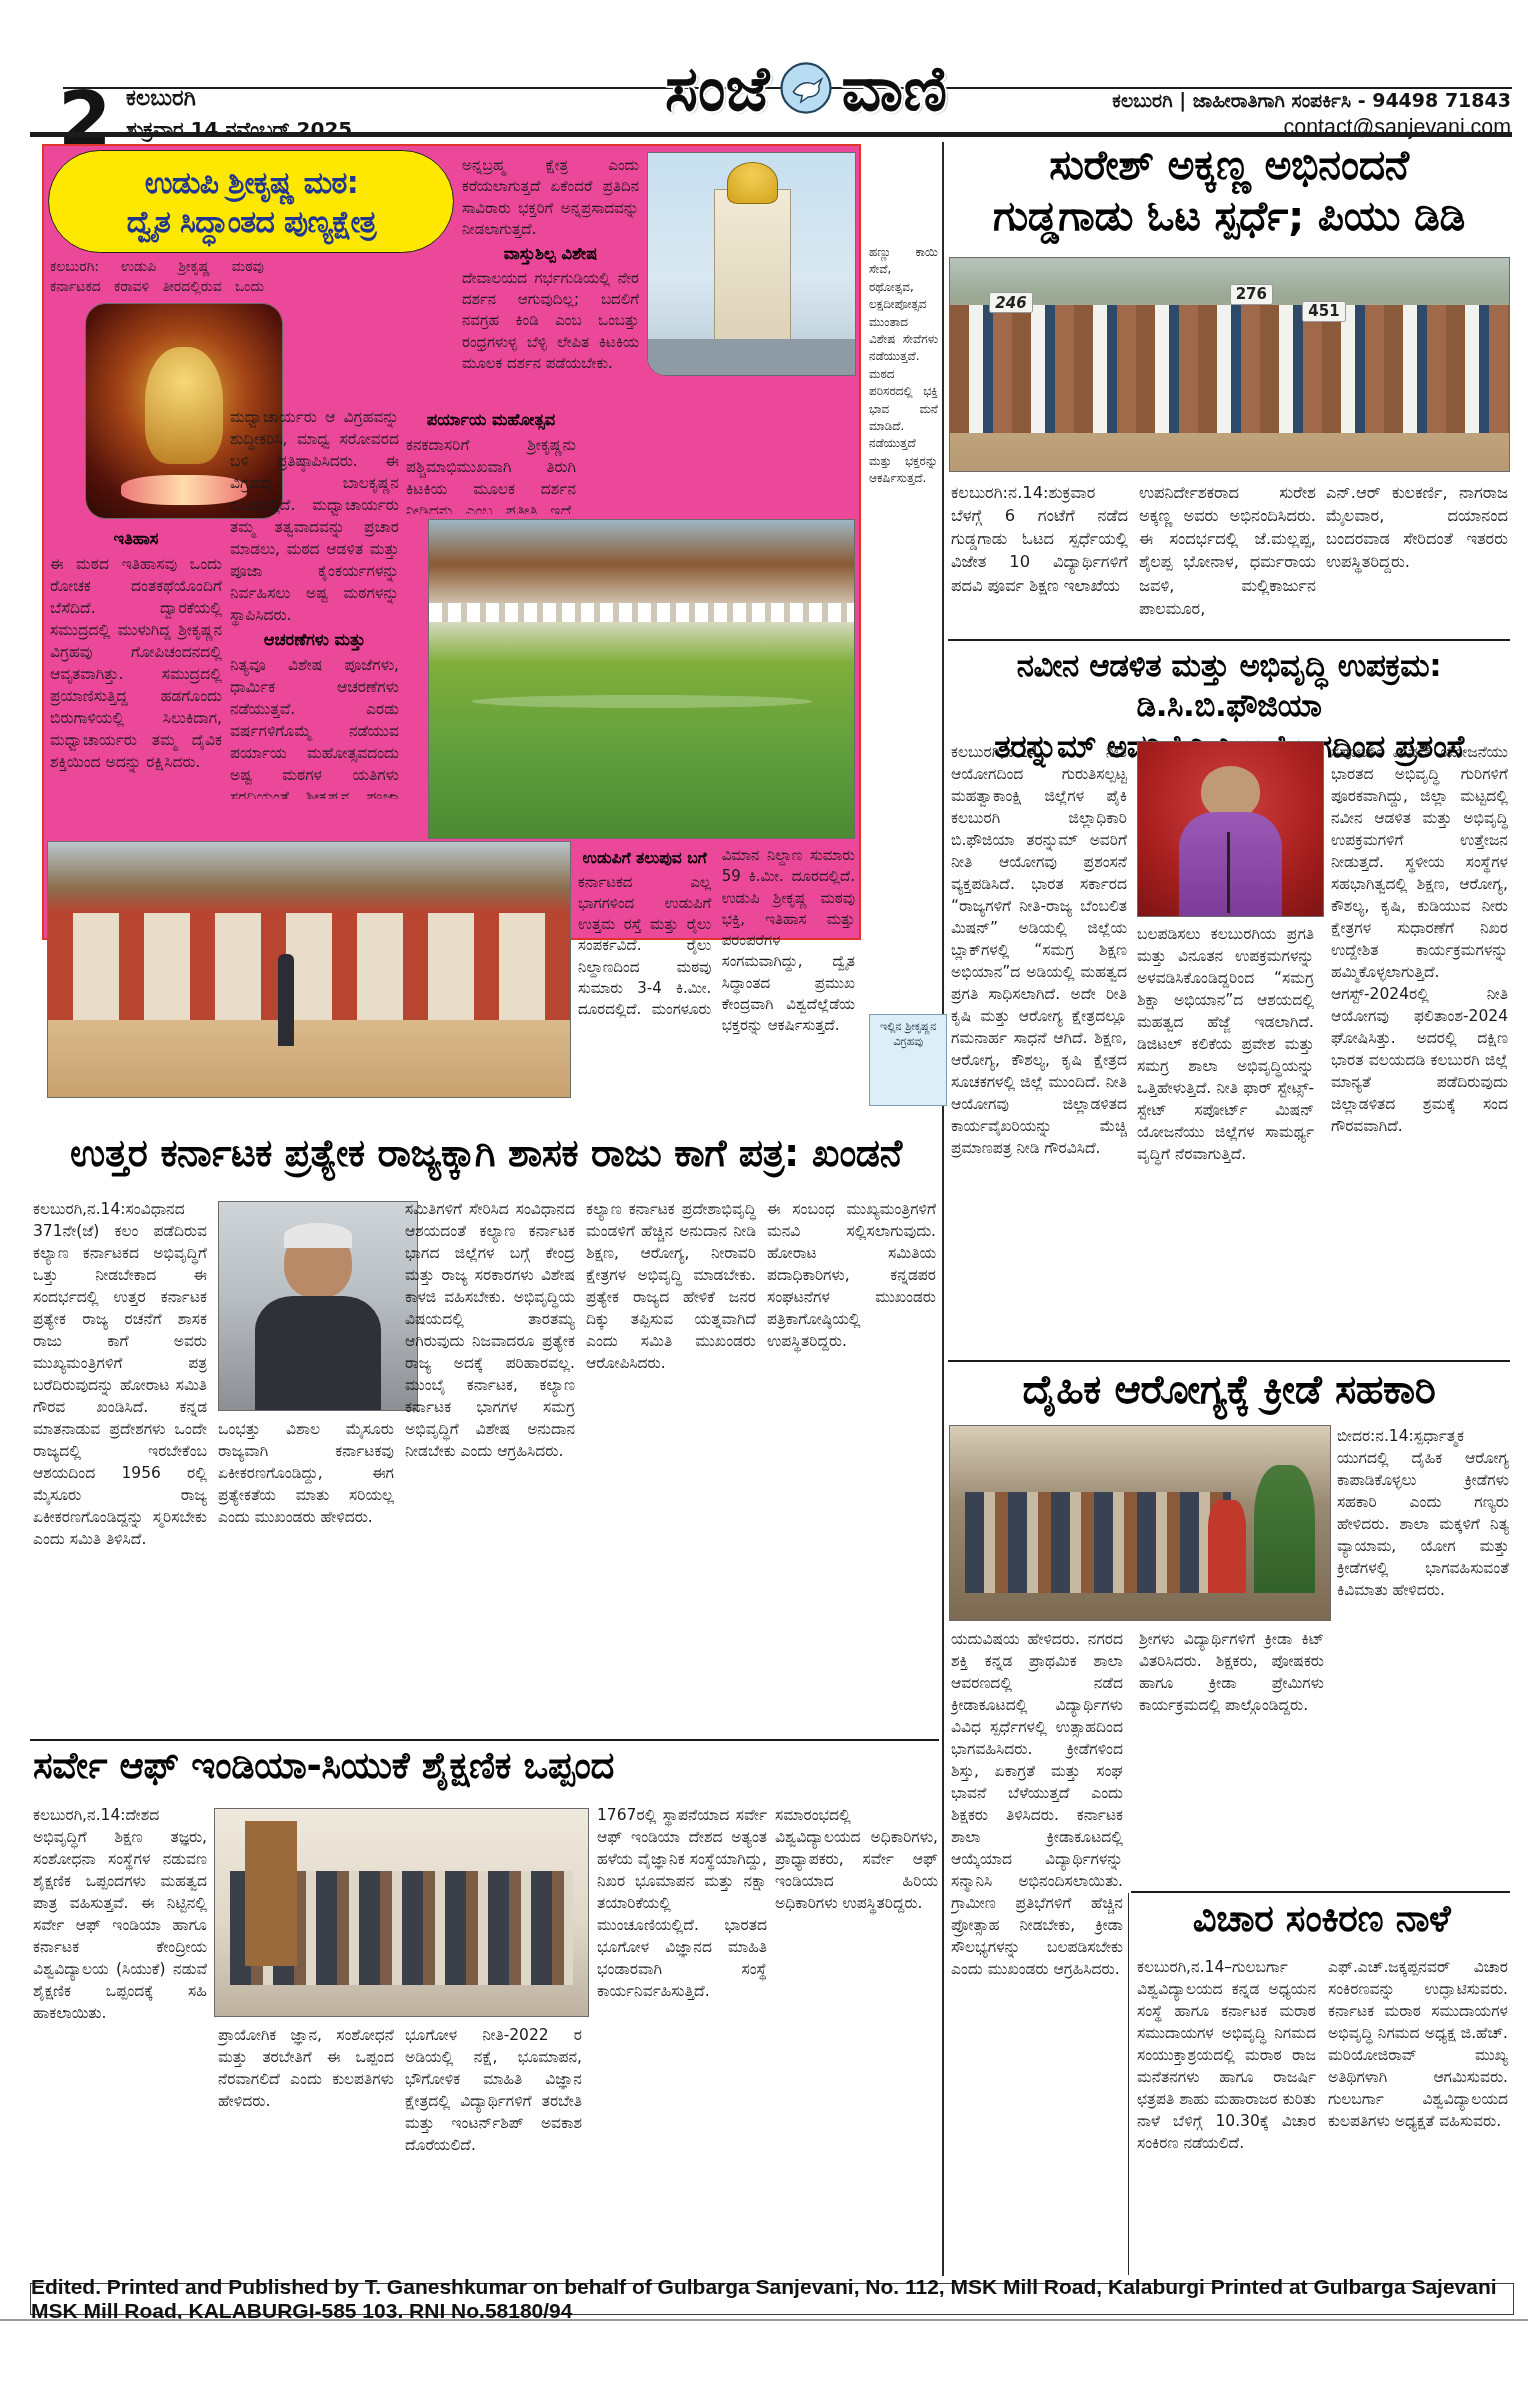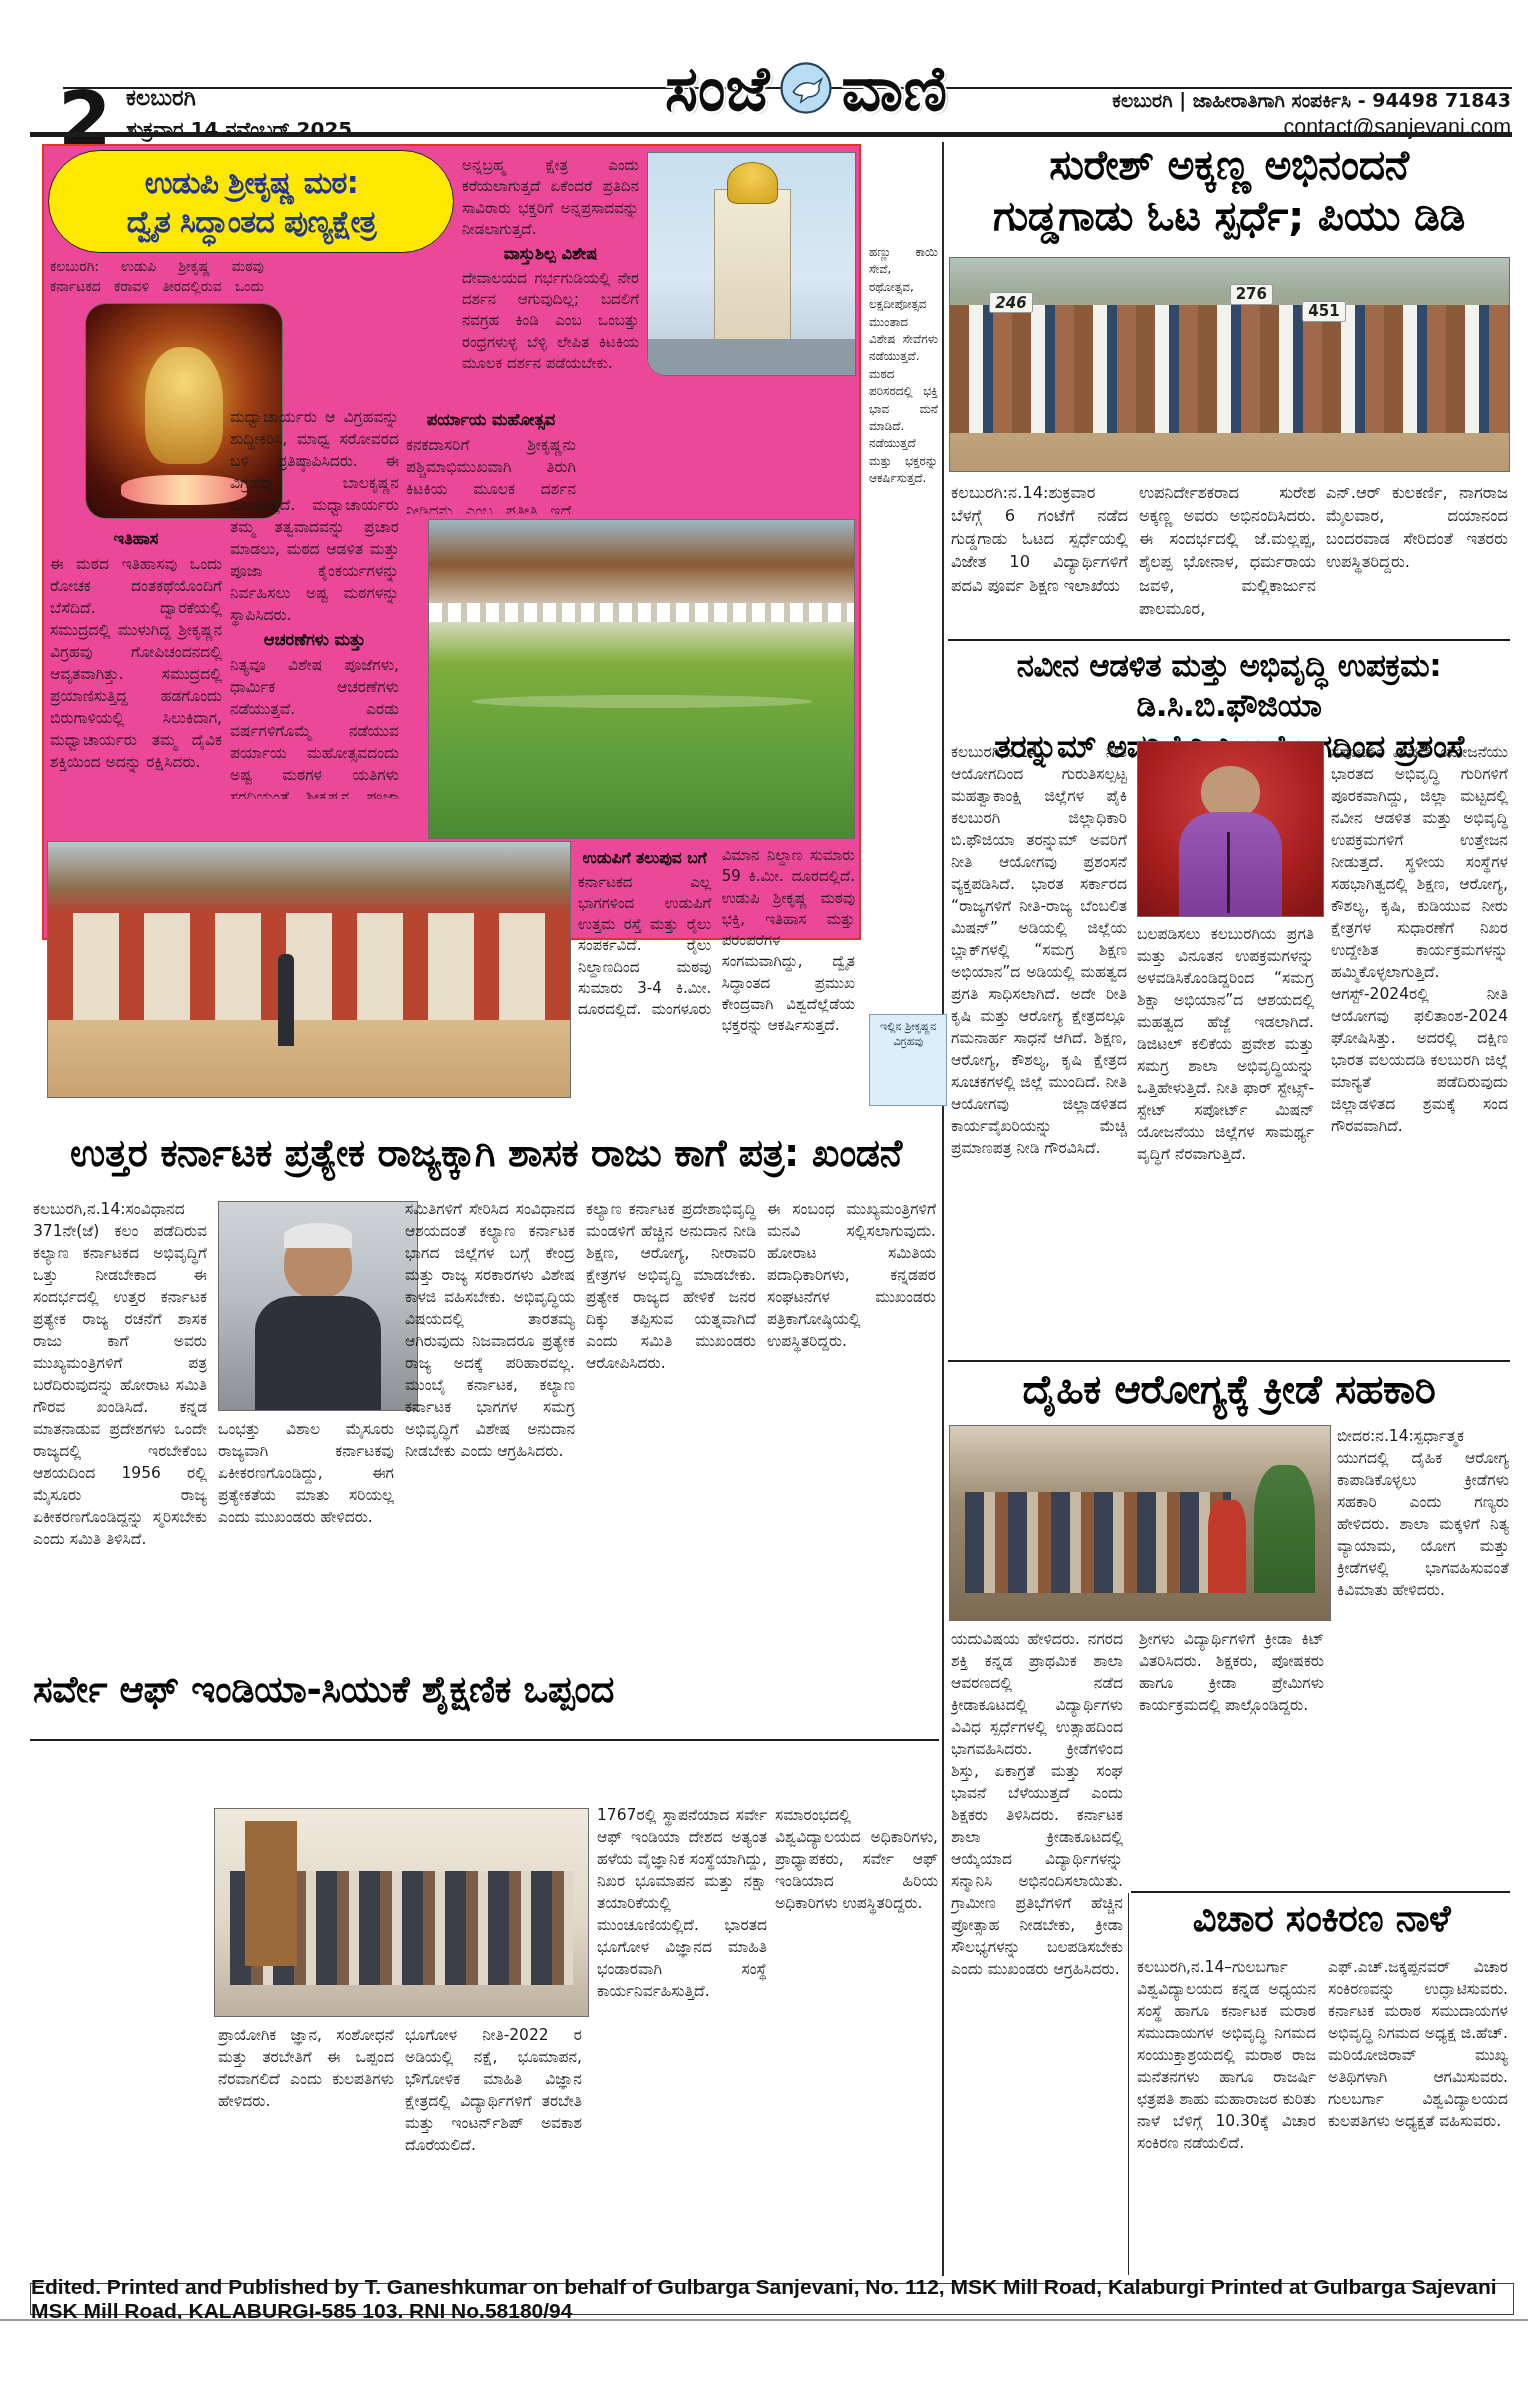--- a/index.html
+++ b/index.html
@@ -137,27 +137,28 @@
   </div>
 
   <div class="abs body-txt" style="left:33px;top:1198px;width:174px;height:534px;">ಕಲಬುರಗಿ,ನ.14:ಸಂವಿಧಾನದ 371ನೇ(ಜೆ) ಕಲಂ ಪಡೆದಿರುವ ಕಲ್ಯಾಣ ಕರ್ನಾಟಕದ ಅಭಿವೃದ್ಧಿಗೆ ಒತ್ತು ನೀಡಬೇಕಾದ ಈ ಸಂದರ್ಭದಲ್ಲಿ ಉತ್ತರ ಕರ್ನಾಟಕ ಪ್ರತ್ಯೇಕ ರಾಜ್ಯ ರಚನೆಗೆ ಶಾಸಕ ರಾಜು ಕಾಗೆ ಅವರು ಮುಖ್ಯಮಂತ್ರಿಗಳಿಗೆ ಪತ್ರ ಬರೆದಿರುವುದನ್ನು ಹೋರಾಟ ಸಮಿತಿ ಗೌರವ ಖಂಡಿಸಿದೆ. ಕನ್ನಡ ಮಾತನಾಡುವ ಪ್ರದೇಶಗಳು ಒಂದೇ ರಾಜ್ಯದಲ್ಲಿ ಇರಬೇಕೆಂಬ ಆಶಯದಿಂದ 1956 ರಲ್ಲಿ ಮೈಸೂರು ರಾಜ್ಯ ಏಕೀಕರಣಗೊಂಡಿದ್ದನ್ನು ಸ್ಮರಿಸಬೇಕು ಎಂದು ಸಮಿತಿ ತಿಳಿಸಿದೆ.</div>
   <div class="abs body-txt" style="left:218px;top:1418px;width:176px;height:313px;">ಒಂಭತ್ತು ವಿಶಾಲ ಮೈಸೂರು ರಾಜ್ಯವಾಗಿ ಕರ್ನಾಟಕವು ಏಕೀಕರಣಗೊಂಡಿದ್ದು, ಈಗ ಪ್ರತ್ಯೇಕತೆಯ ಮಾತು ಸರಿಯಲ್ಲ ಎಂದು ಮುಖಂಡರು ಹೇಳಿದರು.</div>
   <div class="abs body-txt" style="left:405px;top:1198px;width:170px;height:534px;">ಸಮಿತಿಗಳಿಗೆ ಸೇರಿಸಿದ ಸಂವಿಧಾನದ ಆಶಯದಂತೆ ಕಲ್ಯಾಣ ಕರ್ನಾಟಕ ಭಾಗದ ಜಿಲ್ಲೆಗಳ ಬಗ್ಗೆ ಕೇಂದ್ರ ಮತ್ತು ರಾಜ್ಯ ಸರಕಾರಗಳು ವಿಶೇಷ ಕಾಳಜಿ ವಹಿಸಬೇಕು. ಅಭಿವೃದ್ಧಿಯ ವಿಷಯದಲ್ಲಿ ತಾರತಮ್ಯ ಆಗಿರುವುದು ನಿಜವಾದರೂ ಪ್ರತ್ಯೇಕ ರಾಜ್ಯ ಅದಕ್ಕೆ ಪರಿಹಾರವಲ್ಲ. ಮುಂಬೈ ಕರ್ನಾಟಕ, ಕಲ್ಯಾಣ ಕರ್ನಾಟಕ ಭಾಗಗಳ ಸಮಗ್ರ ಅಭಿವೃದ್ಧಿಗೆ ವಿಶೇಷ ಅನುದಾನ ನೀಡಬೇಕು ಎಂದು ಆಗ್ರಹಿಸಿದರು.</div>
   <div class="abs body-txt" style="left:586px;top:1198px;width:170px;height:534px;">ಕಲ್ಯಾಣ ಕರ್ನಾಟಕ ಪ್ರದೇಶಾಭಿವೃದ್ಧಿ ಮಂಡಳಿಗೆ ಹೆಚ್ಚಿನ ಅನುದಾನ ನೀಡಿ ಶಿಕ್ಷಣ, ಆರೋಗ್ಯ, ನೀರಾವರಿ ಕ್ಷೇತ್ರಗಳ ಅಭಿವೃದ್ಧಿ ಮಾಡಬೇಕು. ಪ್ರತ್ಯೇಕ ರಾಜ್ಯದ ಹೇಳಿಕೆ ಜನರ ದಿಕ್ಕು ತಪ್ಪಿಸುವ ಯತ್ನವಾಗಿದೆ ಎಂದು ಸಮಿತಿ ಮುಖಂಡರು ಆರೋಪಿಸಿದರು.</div>
   <div class="abs body-txt" style="left:767px;top:1198px;width:169px;height:534px;">ಈ ಸಂಬಂಧ ಮುಖ್ಯಮಂತ್ರಿಗಳಿಗೆ ಮನವಿ ಸಲ್ಲಿಸಲಾಗುವುದು. ಹೋರಾಟ ಸಮಿತಿಯ ಪದಾಧಿಕಾರಿಗಳು, ಕನ್ನಡಪರ ಸಂಘಟನೆಗಳ ಮುಖಂಡರು ಪತ್ರಿಕಾಗೋಷ್ಠಿಯಲ್ಲಿ ಉಪಸ್ಥಿತರಿದ್ದರು.</div>
 
   <div class="rule-h" style="left:30px;top:1739px;width:909px;height:1.5px;"></div>
 
-  <div class="abs hl" style="left:33px;top:1670px;width:906px;font-size:37px;line-height:1.1;">ಸರ್ವೇ ಆಫ್ ಇಂಡಿಯಾ-ಸಿಯುಕೆ ಶೈಕ್ಷಣಿಕ ಒಪ್ಪಂದ</div>
+  <div class="abs hl" style="left:33px;top:1746px;width:906px;font-size:37px;line-height:1.1;">ಸರ್ವೇ ಆಫ್ ಇಂಡಿಯಾ-ಸಿಯುಕೆ ಶೈಕ್ಷಣಿಕ ಒಪ್ಪಂದ</div>
 
   <div class="photo" style="left:214px;top:1808px;width:373px;height:207px;background:linear-gradient(180deg,#efe9dd 0%,#e0d7c7 55%,#bdb2a0 100%);">
     <div class="abs" style="left:4%;top:30%;width:92%;height:55%;background:repeating-linear-gradient(90deg,#3a3f4a 0 21px,#7b5d47 21px 33px,#ded6c7 33px 43px);"></div>
     <div class="abs" style="left:8%;top:6%;width:14%;height:70%;background:#9a6a3a;"></div>
   </div>
 
+  <div class="abs body-txt" style="left:33px;top:1804px;width:174px;height:466px;">ಕಲಬುರಗಿ,ನ.14:ದೇಶದ ಅಭಿವೃದ್ಧಿಗೆ ಶಿಕ್ಷಣ ತಜ್ಞರು, ಸಂಶೋಧನಾ ಸಂಸ್ಥೆಗಳ ನಡುವಣ ಶೈಕ್ಷಣಿಕ ಒಪ್ಪಂದಗಳು ಮಹತ್ವದ ಪಾತ್ರ ವಹಿಸುತ್ತವೆ. ಈ ನಿಟ್ಟಿನಲ್ಲಿ ಸರ್ವೇ ಆಫ್ ಇಂಡಿಯಾ ಹಾಗೂ ಕರ್ನಾಟಕ ಕೇಂದ್ರೀಯ ವಿಶ್ವವಿದ್ಯಾಲಯ (ಸಿಯುಕೆ) ನಡುವೆ ಶೈಕ್ಷಣಿಕ ಒಪ್ಪಂದಕ್ಕೆ ಸಹಿ ಹಾಕಲಾಯಿತು.</div>
   <div class="abs body-txt" style="left:218px;top:2024px;width:176px;height:245px;">ಪ್ರಾಯೋಗಿಕ ಜ್ಞಾನ, ಸಂಶೋಧನೆ ಮತ್ತು ತರಬೇತಿಗೆ ಈ ಒಪ್ಪಂದ ನೆರವಾಗಲಿದೆ ಎಂದು ಕುಲಪತಿಗಳು ಹೇಳಿದರು.</div>
   <div class="abs body-txt" style="left:405px;top:2024px;width:177px;height:245px;">ಭೂಗೋಳ ನೀತಿ-2022 ರ ಅಡಿಯಲ್ಲಿ ನಕ್ಷೆ, ಭೂಮಾಪನ, ಭೌಗೋಳಿಕ ಮಾಹಿತಿ ವಿಜ್ಞಾನ ಕ್ಷೇತ್ರದಲ್ಲಿ ವಿದ್ಯಾರ್ಥಿಗಳಿಗೆ ತರಬೇತಿ ಮತ್ತು ಇಂಟರ್ನ್‌ಶಿಪ್ ಅವಕಾಶ ದೊರೆಯಲಿದೆ.</div>
   <div class="abs body-txt" style="left:597px;top:1804px;width:170px;height:466px;">1767ರಲ್ಲಿ ಸ್ಥಾಪನೆಯಾದ ಸರ್ವೇ ಆಫ್ ಇಂಡಿಯಾ ದೇಶದ ಅತ್ಯಂತ ಹಳೆಯ ವೈಜ್ಞಾನಿಕ ಸಂಸ್ಥೆಯಾಗಿದ್ದು, ನಿಖರ ಭೂಮಾಪನ ಮತ್ತು ನಕ್ಷಾ ತಯಾರಿಕೆಯಲ್ಲಿ ಮುಂಚೂಣಿಯಲ್ಲಿದೆ. ಭಾರತದ ಭೂಗೋಳ ವಿಜ್ಞಾನದ ಮಾಹಿತಿ ಭಂಡಾರವಾಗಿ ಸಂಸ್ಥೆ ಕಾರ್ಯನಿರ್ವಹಿಸುತ್ತಿದೆ.</div>
   <div class="abs body-txt" style="left:775px;top:1804px;width:163px;height:466px;">ಸಮಾರಂಭದಲ್ಲಿ ವಿಶ್ವವಿದ್ಯಾಲಯದ ಅಧಿಕಾರಿಗಳು, ಪ್ರಾಧ್ಯಾಪಕರು, ಸರ್ವೇ ಆಫ್ ಇಂಡಿಯಾದ ಹಿರಿಯ ಅಧಿಕಾರಿಗಳು ಉಪಸ್ಥಿತರಿದ್ದರು.</div>
 
   <div class="abs hl" style="left:949px;top:140px;width:560px;font-size:41px;line-height:1.25;text-align:center;">
     <div>ಸುರೇಶ್ ಅಕ್ಕಣ್ಣ ಅಭಿನಂದನೆ</div>
     <div>ಗುಡ್ಡಗಾಡು ಓಟ ಸ್ಪರ್ಧೆ; ಪಿಯು ಡಿಡಿ</div>
   </div>
 

